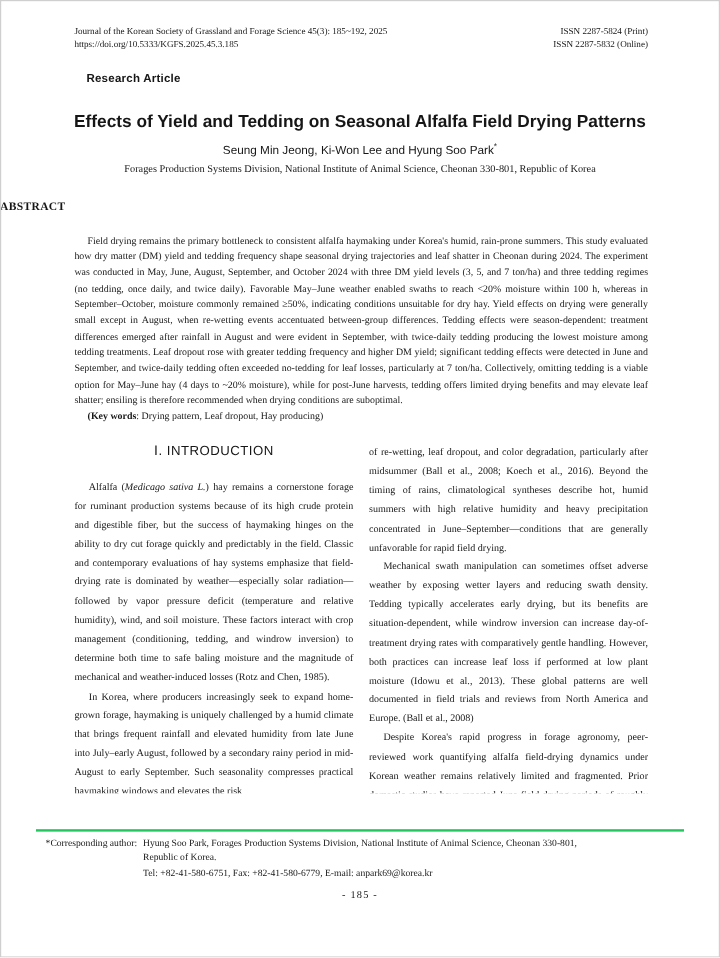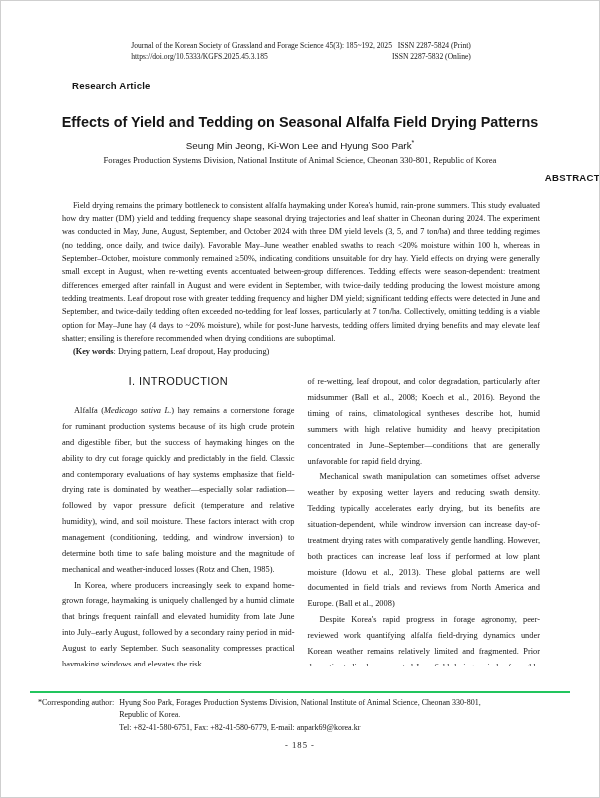--- a/index.html
+++ b/index.html
@@ -8,22 +8,22 @@
     background:#ffffff;
     position:relative;
     font-family:"Liberation Serif", serif;
     color:#161616;
     overflow:hidden;
   }
   .frame{position:absolute;inset:0;border:1px solid #cfcfcf;pointer-events:none;}
 
   
   .header{
-    display:flex;justify-content:center;align-items:flex-start;
-    padding:41px 60px 0 62px;
+    display:flex;justify-content:space-between;align-items:flex-start;
+    padding:21px 60px 0 62px;
     font-size:7.6px;line-height:10.8px;
   }
   .header .left-block{text-align:left;}
   .header .right-block{text-align:right;}
 
   .article-type{
     margin:17px 0 0 72px;
     font-family:"Liberation Sans", sans-serif;
     font-weight:bold;font-size:9.6px;letter-spacing:.2px;
   }
@@ -37,22 +37,22 @@
   .authors{
     margin-top:8px;text-align:center;
     font-family:"Liberation Sans", sans-serif;
     font-size:9.8px;
   }
   .authors sup{font-size:7px;}
   .affiliation{margin-top:4px;text-align:center;font-size:8.6px;}
 
   
   .abstract-heading{
-    margin-top:7px;text-align:right;
-    font-family:Liberation Sans, sans-serif;
+    margin-top:22px;text-align:left;
+    font-family:Liberation Serif, serif;
     font-weight:bold;font-size:9.6px;letter-spacing:.3px;
   }
   .abstract-body{
     margin:16px 60px 0 62px;
     font-size:8.25px;line-height:13.3px;
     text-align:justify;text-indent:11px;
   }
   .keywords{
     margin:0 60px 0 62px;
     font-size:8.25px;line-height:13.3px;text-indent:11px;

